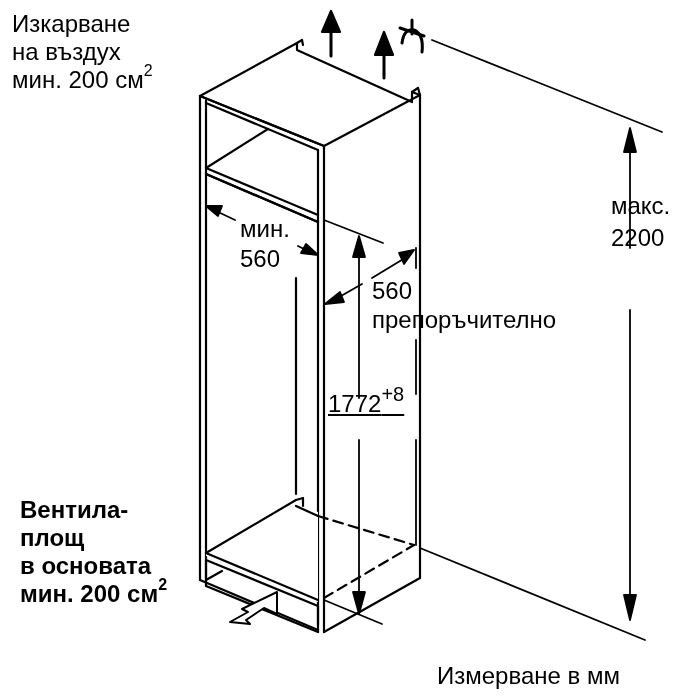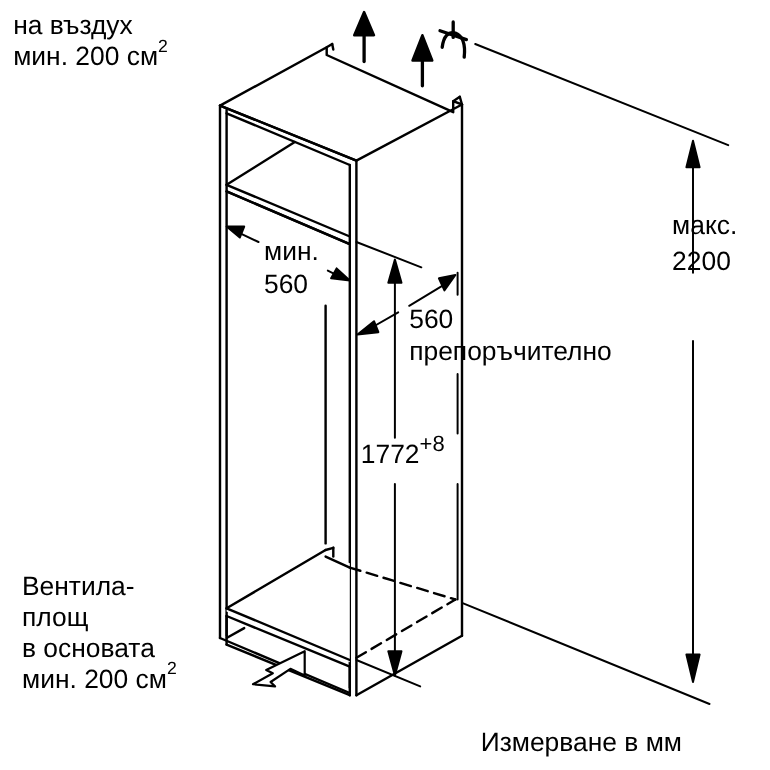--- a/index.html
+++ b/index.html
@@ -114,44 +114,45 @@
 
   <g stroke-width="1.8">
     <line x1="235" y1="220" x2="216" y2="211"></line>
     <polygon points="206,206 222,206 218,216" fill="#000"></polygon>
     <line x1="298" y1="246" x2="308" y2="251"></line>
     <polygon points="318,255 301,253 306,244" fill="#000"></polygon>
   </g>
 </svg>
 
 <div class="label" style="left:12px; top:10px;">
+  <div>Изкарване</div>
   <div>на въздух</div>
   <div><span>мин. 200 см</span><sup>2</sup></div>
 </div>
 
 <div class="label" style="left:240px; top:214px; line-height:30px;">
   <div>мин.</div>
   <div>560</div>
 </div>
 
 <div class="label" style="left:372px; top:276px; line-height:29px;">
   <div>560</div>
   <div>препоръчително</div>
 </div>
 
-<div class="label" style="left:328px; top:400px;">
+<div class="label" style="left:328px; top:390px;text-decoration:underline;">
   <span>1772</span><sup style="font-size:20px; top:-4px;">+8</sup>
 </div>
 
 <div class="label" style="left:611px; top:190px; line-height:32px;">
   <div>макс.</div>
   <div>2200</div>
 </div>
 
-<div class="label" style="left:20px; top:520px; line-height:28px;">
+<div class="label" style="left:20px; top:496px; line-height:28px;font-weight:bold;">
   <div>Вентила-</div>
   <div>площ</div>
   <div>в основата</div>
   <div><span>мин. 200 см</span><sup>2</sup></div>
 </div>
 
 <div class="label" style="left:437px; top:662px;text-align:right;">
   <span>Измерване в мм</span>
 </div>
 

